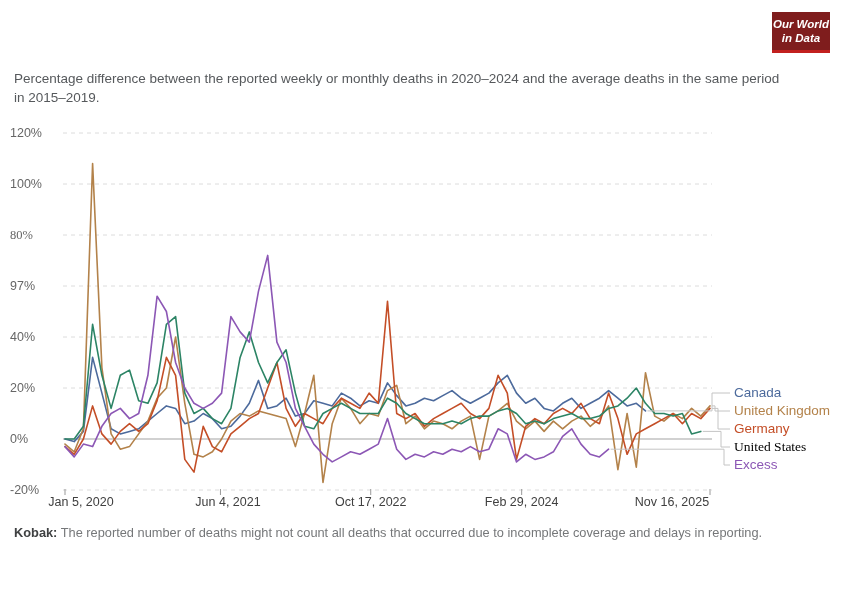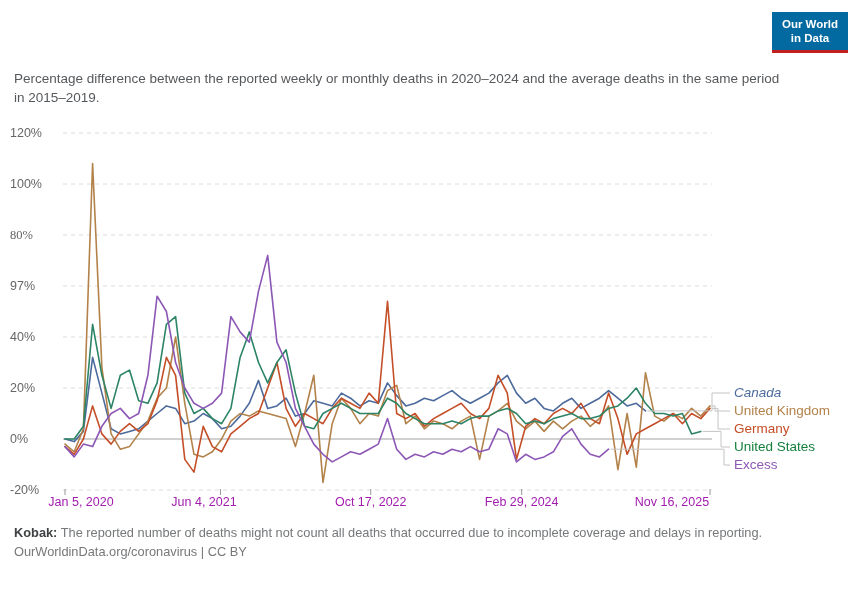--- a/index.html
+++ b/index.html
@@ -4,29 +4,29 @@
 <style>
   html,body{margin:0;padding:0;background:#ffffff;width:850px;height:600px;overflow:hidden;}
   #page{position:relative;width:850px;height:600px;font-family:"Liberation Sans",sans-serif;background:#fff;}
 
   .title{position:absolute;left:14px;top:10px;width:745px;
          font-family:"Liberation Serif","DejaVu Serif",serif;
          font-weight:bold;font-size:21.5px;line-height:27px;color:#4e3b35;}
   .subtitle{position:absolute;left:14px;top:70px;width:778px;
             font-size:13.5px;line-height:18.5px;color:#56595c;}
 
-  .logo{position:absolute;left:772px;top:12px;width:76px;height:38px;background:#0369a1;
-        border-bottom:3.5px solid #c2201f;box-sizing:content-box;}
+  .logo{position:absolute;left:772px;top:12px;width:58px;height:38px;background:#7f1d1d;
+        border-bottom:3.5px solid #c2201f;box-sizing:content-box;font-style:italic;}
   .logo .lg{color:#ffffff;font-size:11.5px;font-weight:bold;text-align:center;line-height:14px;}
   .logo .lg1{margin-top:5px;}
 
   svg#chart-svg{position:absolute;left:0;top:0;}
 
   .ylab{position:absolute;left:10px;width:48px;font-size:12.5px;color:#666;line-height:18px;}
-  .xlab{position:absolute;top:495px;font-size:12.5px;color:#a21caf;white-space:nowrap;transform:translateX(-50%);}
+  .xlab{position:absolute;top:495px;font-size:12.5px;color:#404040;white-space:nowrap;transform:translateX(-50%);}
   .legend-item{position:absolute;left:734px;font-size:13.5px;line-height:18px;white-space:nowrap;}
 
   .footer{position:absolute;left:14px;top:524px;width:810px;font-size:12.8px;line-height:18.5px;color:#757779;}
   .footer b{color:#3f4142;font-weight:bold;}
   .src-link{color:#757779;}
 </style>
 </head>
 <body>
 
 <div id="page">
@@ -71,39 +71,34 @@
     <span class="ylab" style="top: 226px; font-family: Liberation Serif, serif;">80%</span>
     <span class="ylab" style="top: 277px;">97%</span>
     <span class="ylab" style="top: 328px;">40%</span>
     <span class="ylab" style="top: 379px;">20%</span>
     <span class="ylab" style="top: 430px;">0%</span>
     <span class="ylab" style="top: 481px;">-20%</span>
   </div>
 
   <div>
     <span class="xlab" style="left: 81px;">Jan 5, 2020</span>
-    <span class="xlab" style="left: 204px;">Jun 4, 2021</span>
+    <span class="xlab" style="left: 228px;">Jun 4, 2021</span>
     <span class="xlab" style="left: 370.73px;">Oct 17, 2022</span>
     <span class="xlab" style="left: 521.66px;">Feb 29, 2024</span>
     <span class="xlab" style="left: 672px;">Nov 16, 2025</span>
   </div>
 
   <div>
-    <span class="legend-item" style="top: 384px; color: rgb(76, 106, 156); font-style: italic;">Canada</span>
+    <span class="legend-item" style="top: 384px; color: rgb(76, 106, 156);">Canada</span>
     <span class="legend-item" style="top: 402px; color: rgb(179, 130, 74);">United Kingdom</span>
     <span class="legend-item" style="top: 420px; color: rgb(196, 78, 39);">Germany</span>
-    <span class="legend-item" style="top: 438px; color: #15803d;">United States</span>
+    <span class="legend-item" style="top: 438px; color: #000000; font-family: Liberation Serif, serif;">United States</span>
     <span class="legend-item" style="top: 456px; color: rgb(140, 87, 181);">Excess</span>
   </div>
 
   <div class="footer">
     <div>
       <b>Kobak:</b>
       <span>The reported number of deaths might not count all deaths that occurred due to incomplete coverage and delays in reporting.</span>
     </div>
-    <div>
-      <span class="src-link">OurWorldinData.org/coronavirus</span>
-      <span>|</span>
-      <span>CC BY</span>
-    </div>
   </div>
 
 </div>
 
 </body></html>

